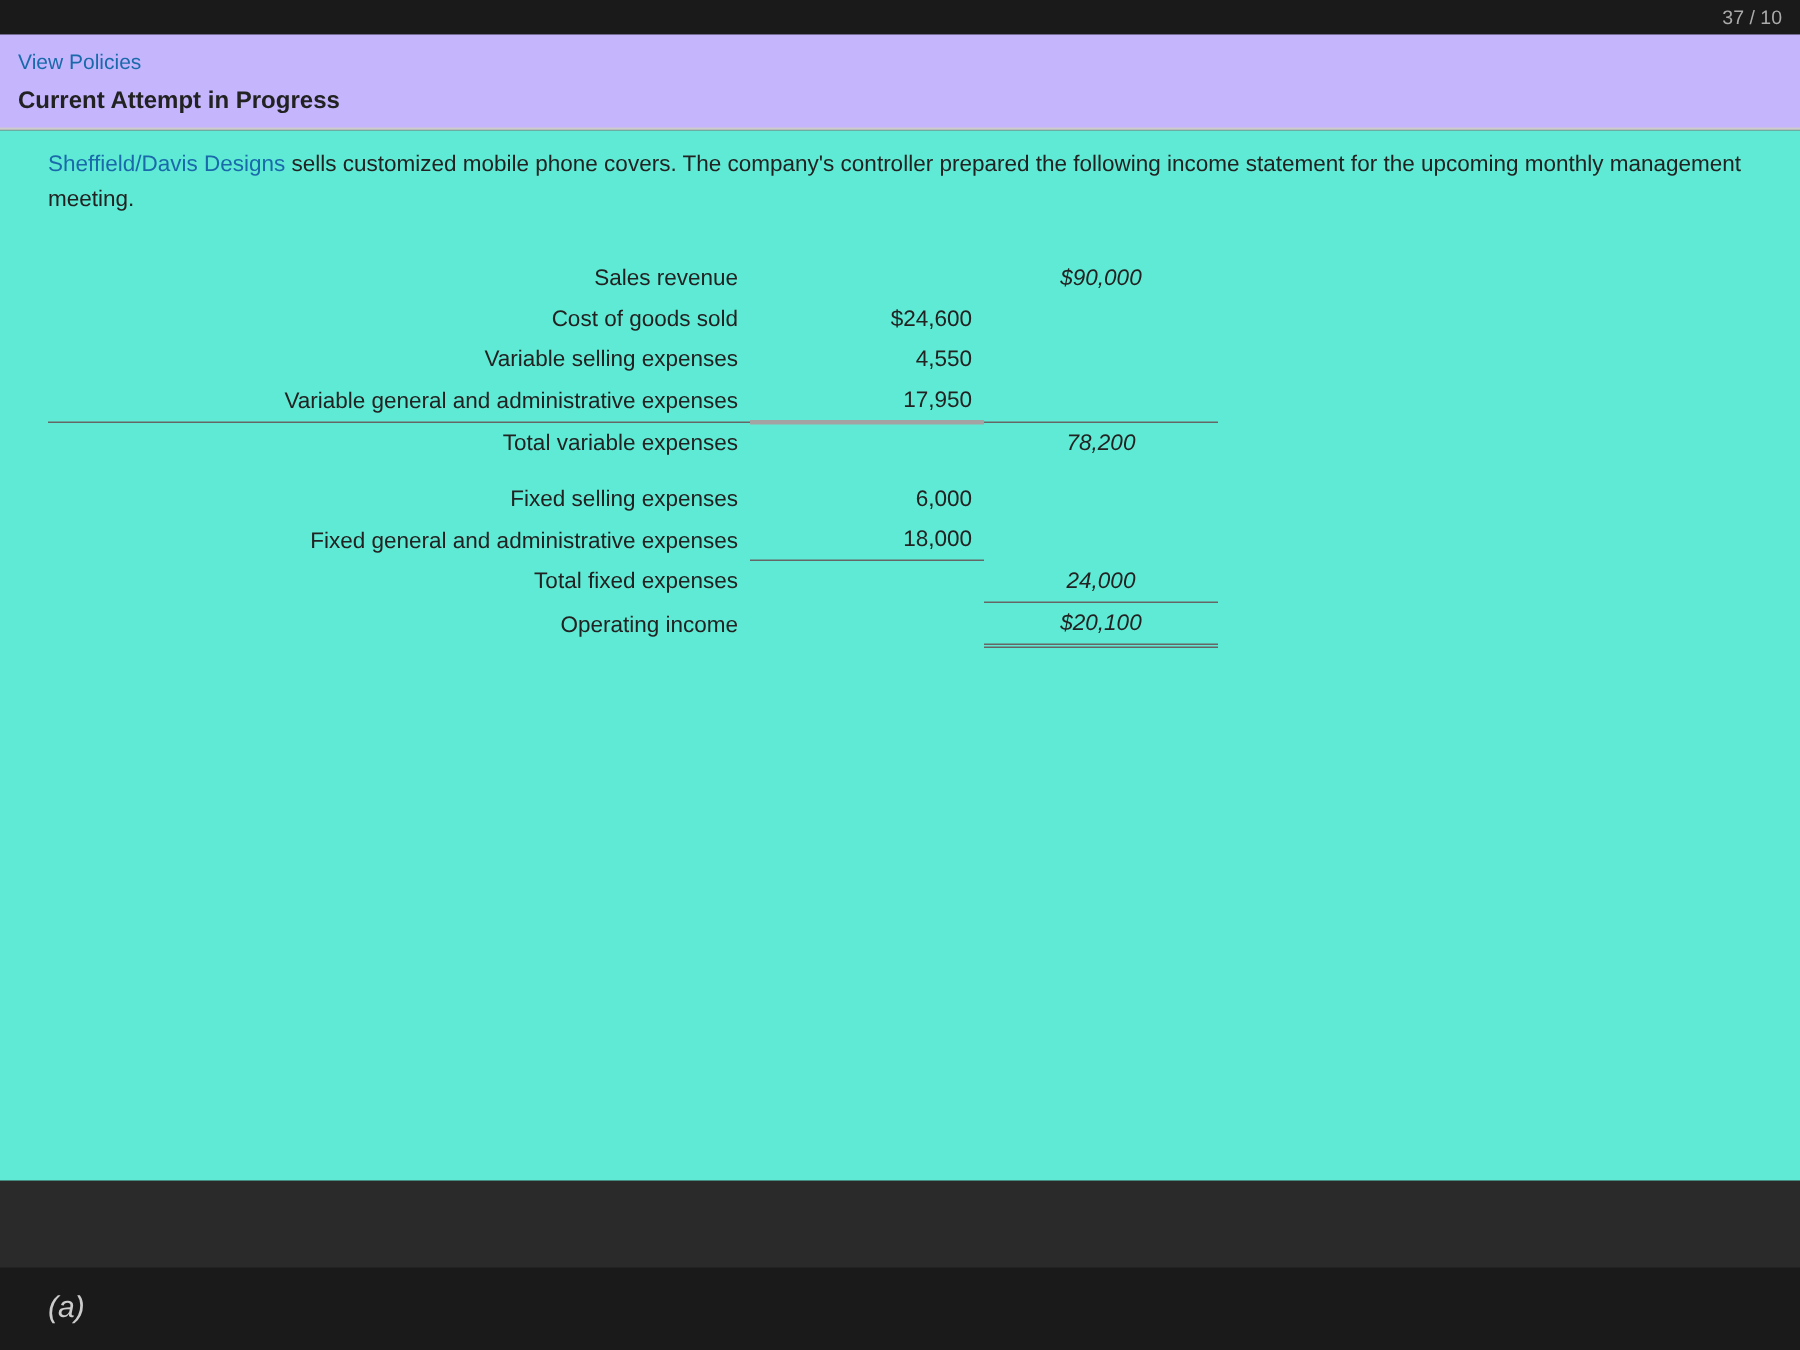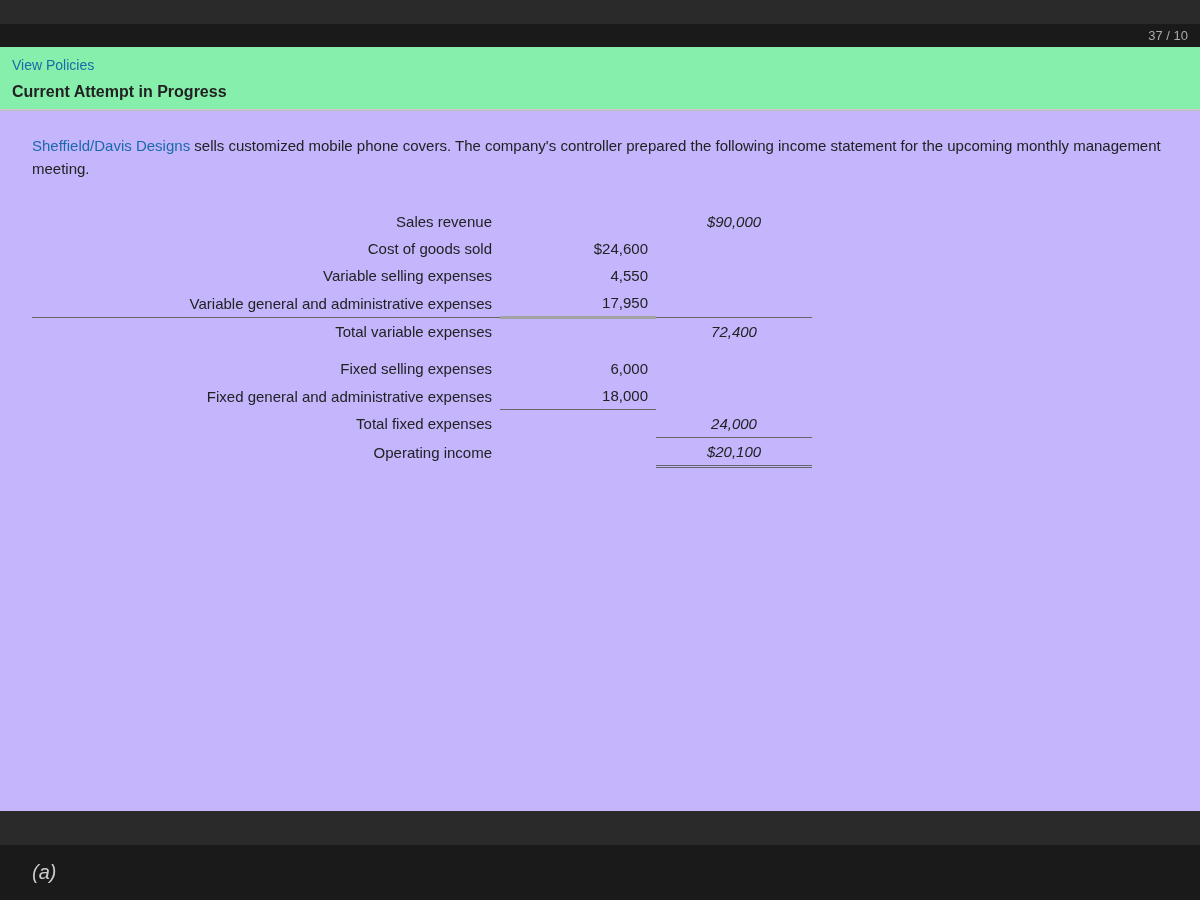--- a/index.html
+++ b/index.html
@@ -11,30 +11,29 @@
       overflow: hidden;
       position: relative;
     }
 
     .top-bar {
       background-color: #1a1a1a;
       padding: 4px 12px;
       display: flex;
       align-items: center;
       justify-content: flex-end;
-      margin-top: 24px;
     }
 
     .top-bar-score {
       color: #aaa;
       font-size: 13px;
     }
 
     .nav-links {
-      background-color: #86efac;
+      background-color: #c4b5fd;
       padding: 6px 12px 0 12px;
       border-bottom: 1px solid #ccc;
     }
 
     .nav-link {
       display: block;
       color: #1a6aab;
       font-size: 14px;
       text-decoration: none;
       padding: 4px 0;
@@ -42,23 +41,23 @@
     }
 
     .current-attempt {
       font-size: 16px;
       font-weight: bold;
       color: #222;
       padding: 6px 0 8px 0;
     }
 
     .main-content {
-      background-color: #c4b5fd;
+      background-color: #5eead4;
       margin: 0;
-      padding: 24px 32px 24px 32px;
+      padding: 12px 32px 24px 32px;
       min-height: 700px;
     }
 
     .problem-description {
       font-size: 15px;
       color: #222;
       margin-bottom: 28px;
       line-height: 1.5;
     }
 
@@ -161,21 +160,21 @@
 
       <tr style="border-bottom: 1px solid #666;">
         <td class="label-col">Variable general and administrative expenses</td>
         <td class="col2" style="border-bottom: 3px solid #a3a3a3;">17,950</td>
         <td class="col3"></td>
       </tr>
 
       <tr>
         <td class="label-col">Total variable expenses</td>
         <td class="col2"></td>
-        <td class="col3">72,400</td>
+        <td class="col3">78,200</td>
       </tr>
 
 
       <tr style="height:6px;">
         <td></td>
           <td></td>
           <td></td>
       </tr>
 
       <tr>

